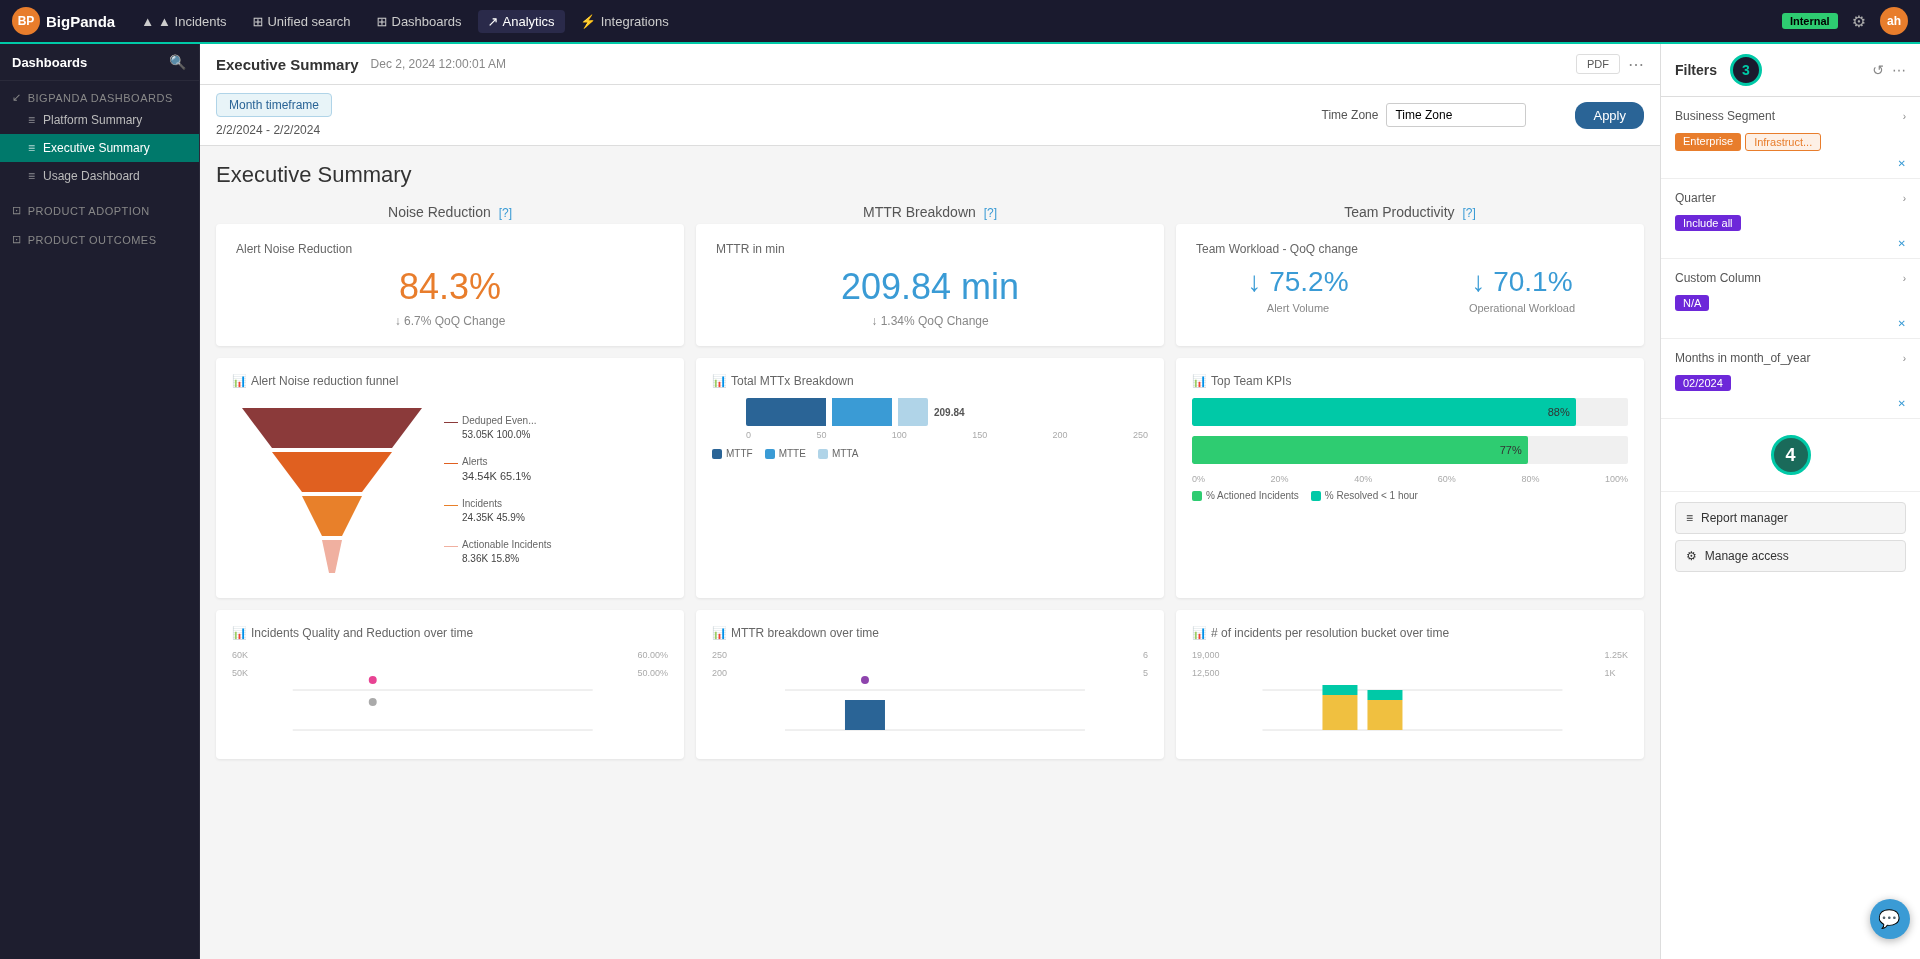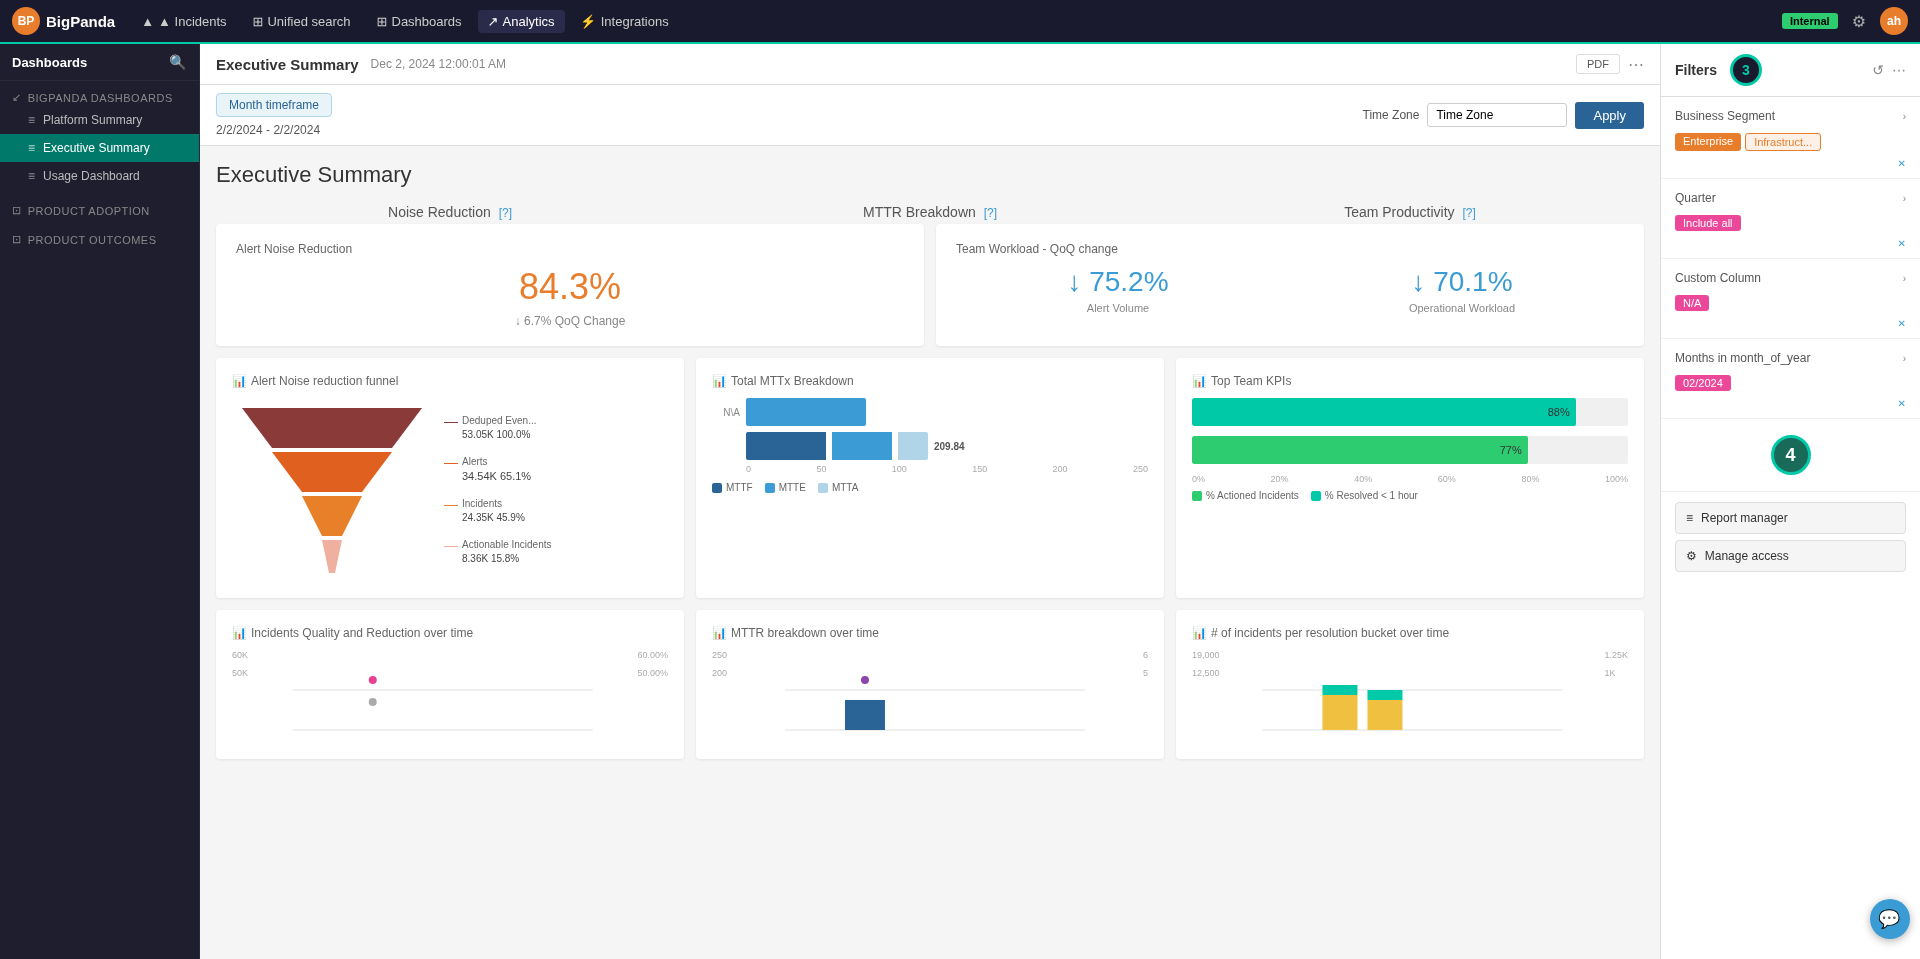--- a/index.html
+++ b/index.html
@@ -46,21 +46,21 @@
     .more-btn { color: #888; cursor: pointer; font-size: 16px; }
 
     
     .timeframe-row { background: #fff; border-bottom: 1px solid #ddd; padding: 8px 16px; display: flex; align-items: center; gap: 16px; }
     .timeframe-label-box { background: #e8f4f8; border: 1px solid #b0d4e8; border-radius: 4px; padding: 4px 12px; font-size: 12px; color: #2a6496; }
     .date-range { font-size: 12px; color: #555; margin-top: 2px; }
     .tz-spacer { flex: 1; }
     .tz-section { display: flex; align-items: center; gap: 8px; }
     .tz-label { font-size: 12px; color: #555; }
     .tz-select { border: 1px solid #ccc; border-radius: 3px; padding: 4px 24px 4px 8px; font-size: 12px; background: #fff; cursor: pointer; appearance: none; width: 140px; }
-    .apply-btn { background: #2a6496; color: #fff; border: none; border-radius: 3px; padding: 6px 18px; font-size: 13px; cursor: pointer; }
+    .apply-btn { background: #2a6496; color: #fff; border: none; border-radius: 12px; padding: 6px 18px; font-size: 13px; cursor: pointer; margin-left: 41px; }
 
     
     .dash-content { flex: 1; overflow-y: auto; padding: 16px; background: #f5f5f5; }
 
     .page-title { font-size: 22px; font-weight: 300; color: #333; margin-bottom: 16px; }
     .section-title { font-size: 14px; color: #555; font-weight: 500; }
     .section-title .help { color: #3a9bd5; font-size: 12px; margin-left: 4px; cursor: pointer; }
 
     
     .cards-row { display: flex; gap: 12px; margin-bottom: 12px; }
@@ -114,21 +114,21 @@
     .filter-header-actions { display: flex; gap: 8px; }
     .filter-action-btn { color: #888; cursor: pointer; font-size: 14px; }
     .filter-section { border-bottom: 1px solid #eee; padding: 8px 14px; }
     .filter-section-header { display: flex; align-items: center; justify-content: space-between; cursor: pointer; padding: 4px 0; }
     .filter-section-label { font-size: 12px; color: #555; font-weight: 500; }
     .filter-chevron { color: #888; font-size: 10px; }
     .filter-tags { display: flex; flex-wrap: wrap; gap: 4px; margin-top: 6px; }
     .filter-tag { padding: 2px 8px; border-radius: 3px; font-size: 11px; cursor: pointer; }
     .filter-tag.orange { background: #e87d2c; color: #fff; }
     .filter-tag.orange-outline { background: #fdf0e6; color: #e87d2c; border: 1px solid #e87d2c; }
-    .filter-tag.blue { background: #ec4899; color: #fff; }
+    .filter-tag.blue { background: #6d28d9; color: #fff; }
     .filter-clear { color: #3a9bd5; font-size: 10px; cursor: pointer; }
 
     
     .filter-bottom { padding: 10px 14px; display: flex; flex-direction: column; gap: 6px; border-top: 1px solid #eee; }
     .bottom-action-btn { display: flex; align-items: center; gap: 8px; padding: 8px 10px; border-radius: 4px; cursor: pointer; font-size: 12px; color: #333; background: #f5f5f5; border: 1px solid #ddd; }
 
     
     .circle-badge { width: 32px; height: 32px; border-radius: 50%; border: 3px solid #00c9a7; display: flex; align-items: center; justify-content: center; font-size: 14px; font-weight: bold; color: #00c9a7; background: #1a1a2e; }
 
     
@@ -247,20 +247,25 @@
       </div>
 
       <div class="cards-row">
 
         <div class="metric-card">
           <div class="card-title">Alert Noise Reduction</div>
           <span class="metric-big">84.3%</span>
           <div class="metric-sub">↓ 6.7% QoQ Change</div>
         </div>
 
+        <div class="metric-card">
+          <div class="card-title">MTTR in min</div>
+          <span class="metric-big blue">209.84 min</span>
+          <div class="metric-sub">↓ 1.34% QoQ Change</div>
+        </div>
 
         <div class="team-prod-card">
           <div class="card-title">Team Workload - QoQ change</div>
           <div class="team-metrics">
             <div class="team-metric">
               <div class="team-metric-val">↓ 75.2%</div>
               <div class="team-metric-label">Alert Volume</div>
             </div>
             <div class="team-metric">
               <div class="team-metric-val">↓ 70.1%</div>
@@ -318,24 +323,20 @@
           </div>
         </div>
 
         <div class="chart-card">
           <div class="card-title">
             <span>📊</span>
             <span>Total MTTx Breakdown</span>
           </div>
           <div style="margin-top:10px;">
 
-            <div style="display:flex; align-items:center; gap:6px; margin-bottom:6px;">
-              <span style="font-size:10px; color:#888; width:28px; text-align:right;">N\A</span>
-              <div style="width:120px; height:28px; background:#3a9bd5; border-radius:2px;"></div>
-            </div>
 
             <div style="display:flex; align-items:center; gap:6px; margin-bottom:4px;">
               <span style="font-size:10px; color:#888; width:28px;"></span>
               <div style="width:80px; height:28px; background:#2a6496; border-radius:2px 0 0 2px; display:inline-block;"></div>
               <div style="width:60px; height:28px; background:#3a9bd5; border-radius:0; display:inline-block;"></div>
               <div style="width:30px; height:28px; background:#b0d4e8; border-radius:0 2px 2px 0; display:inline-block;"></div>
               <span style="font-size:10px; color:#555; font-weight:600;">209.84</span>
             </div>
             <div class="mttr-axis">
               <span>0</span>

